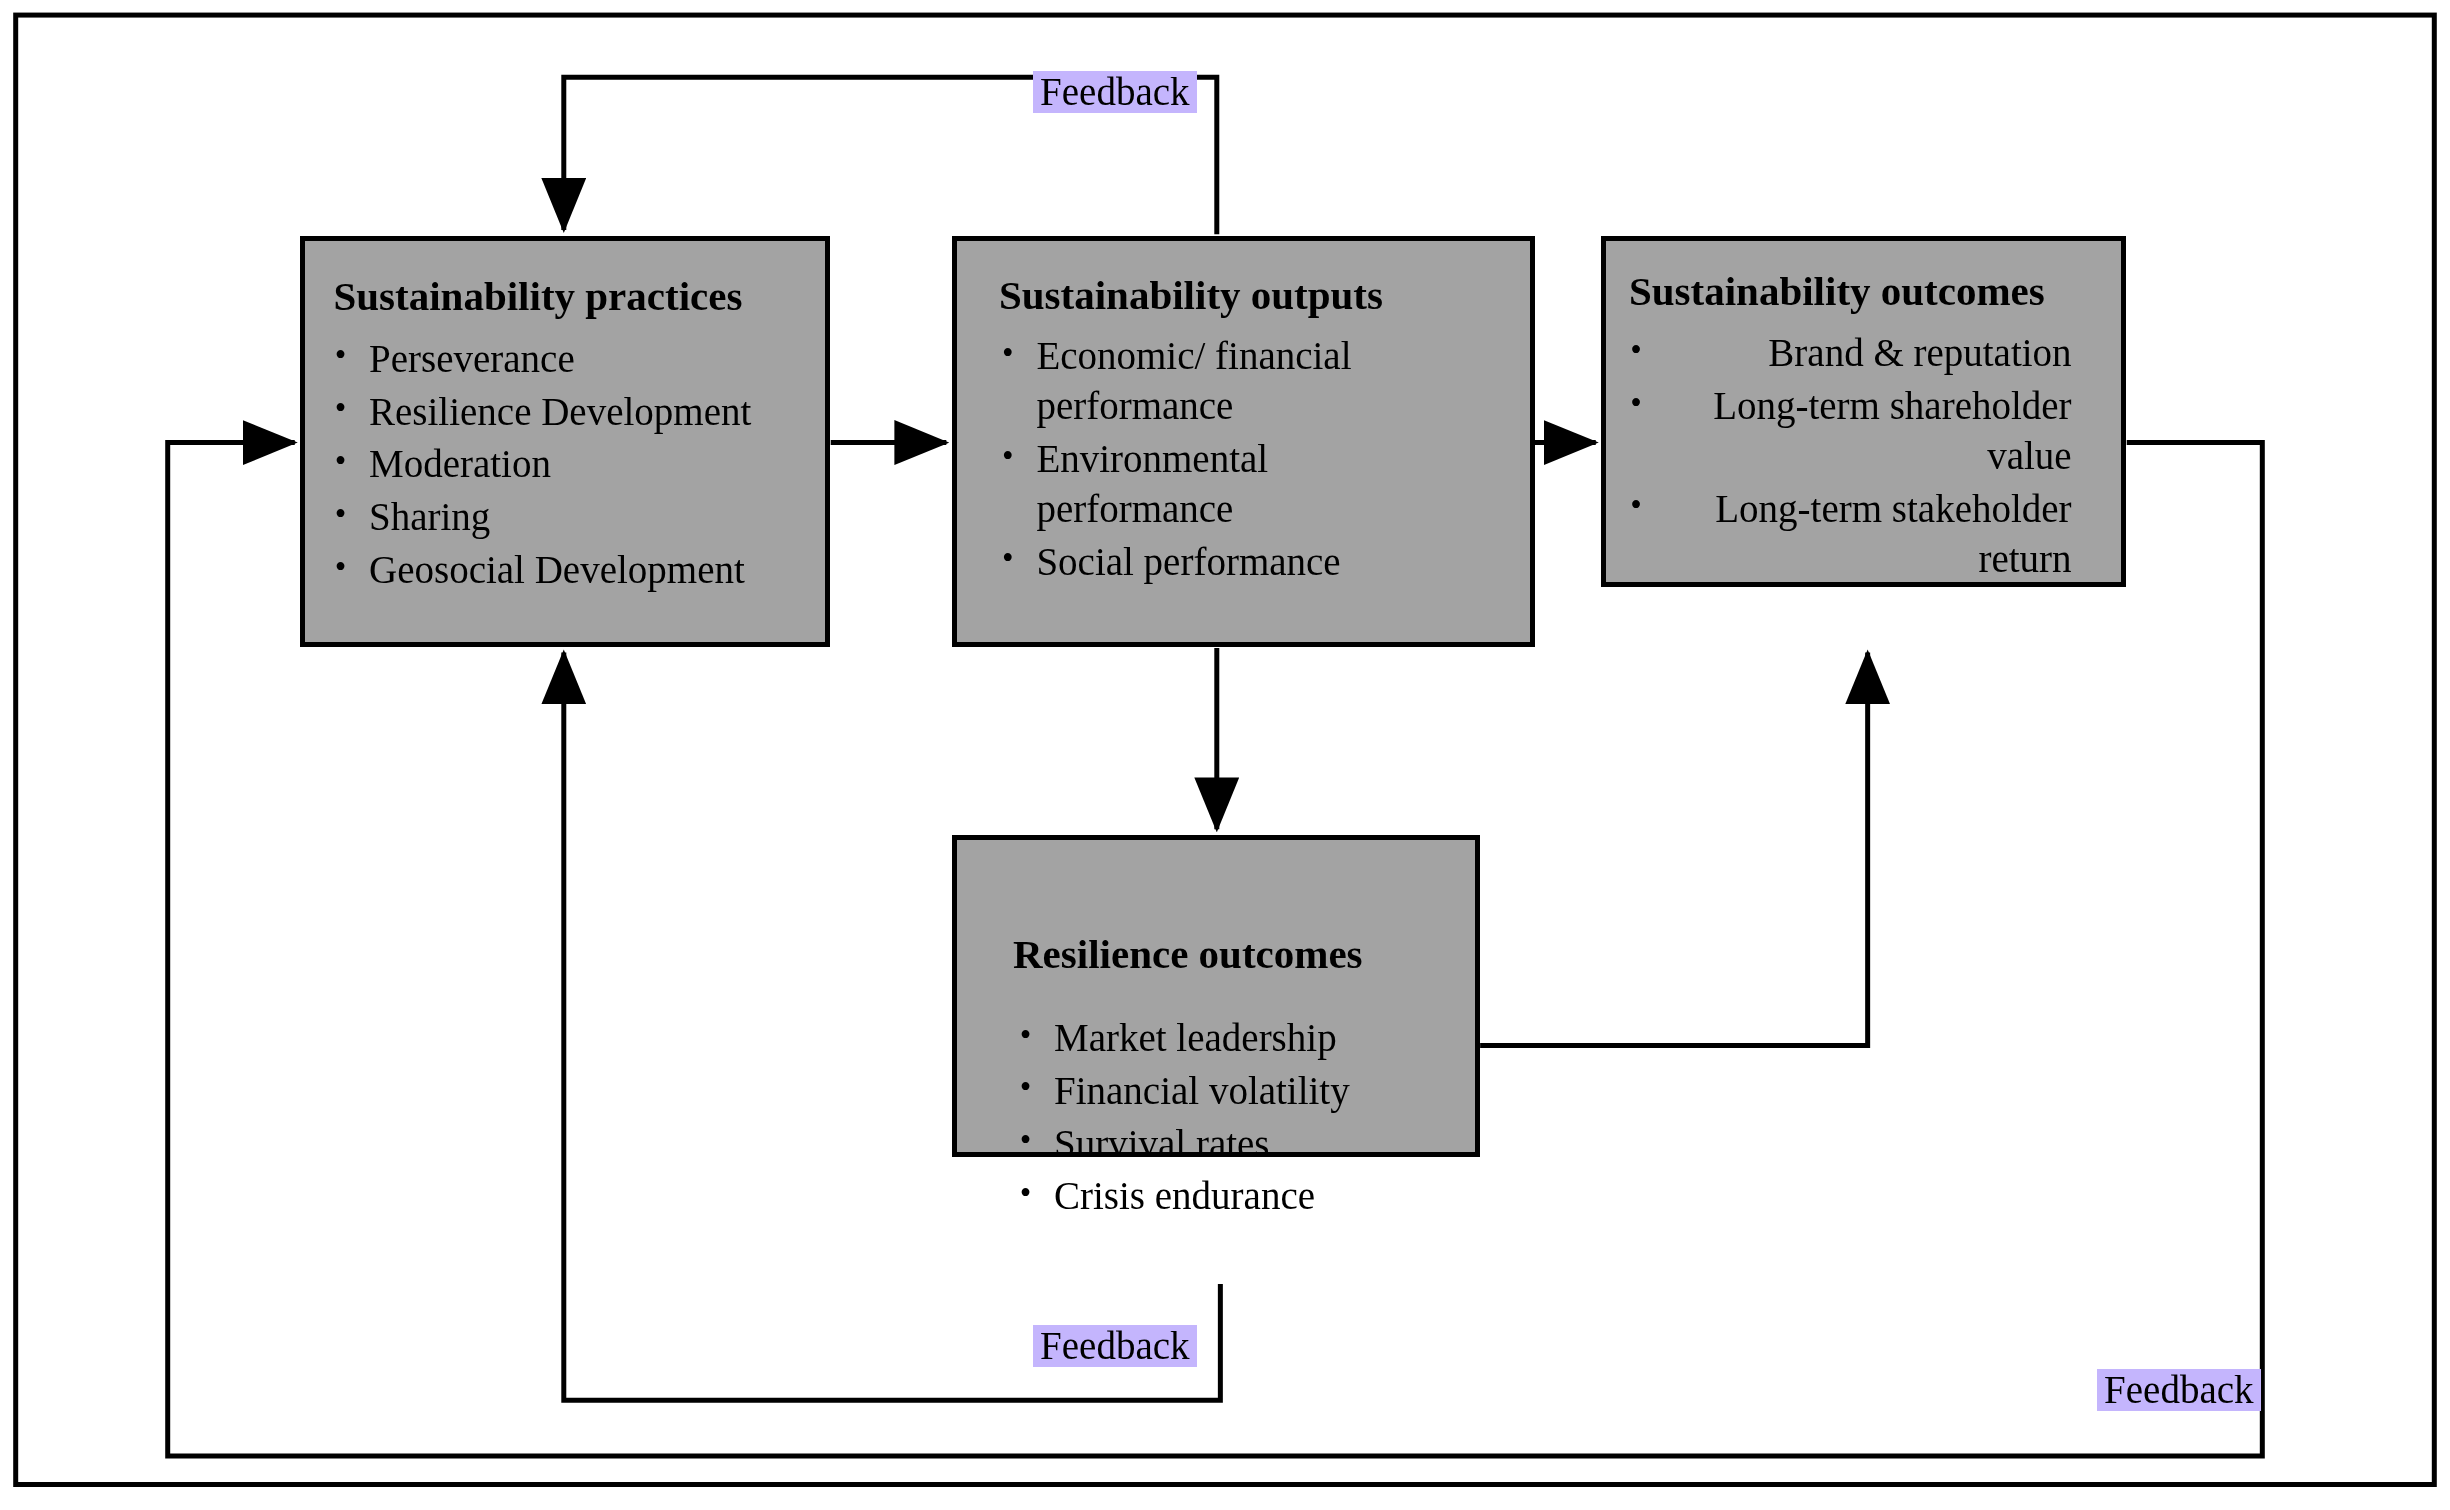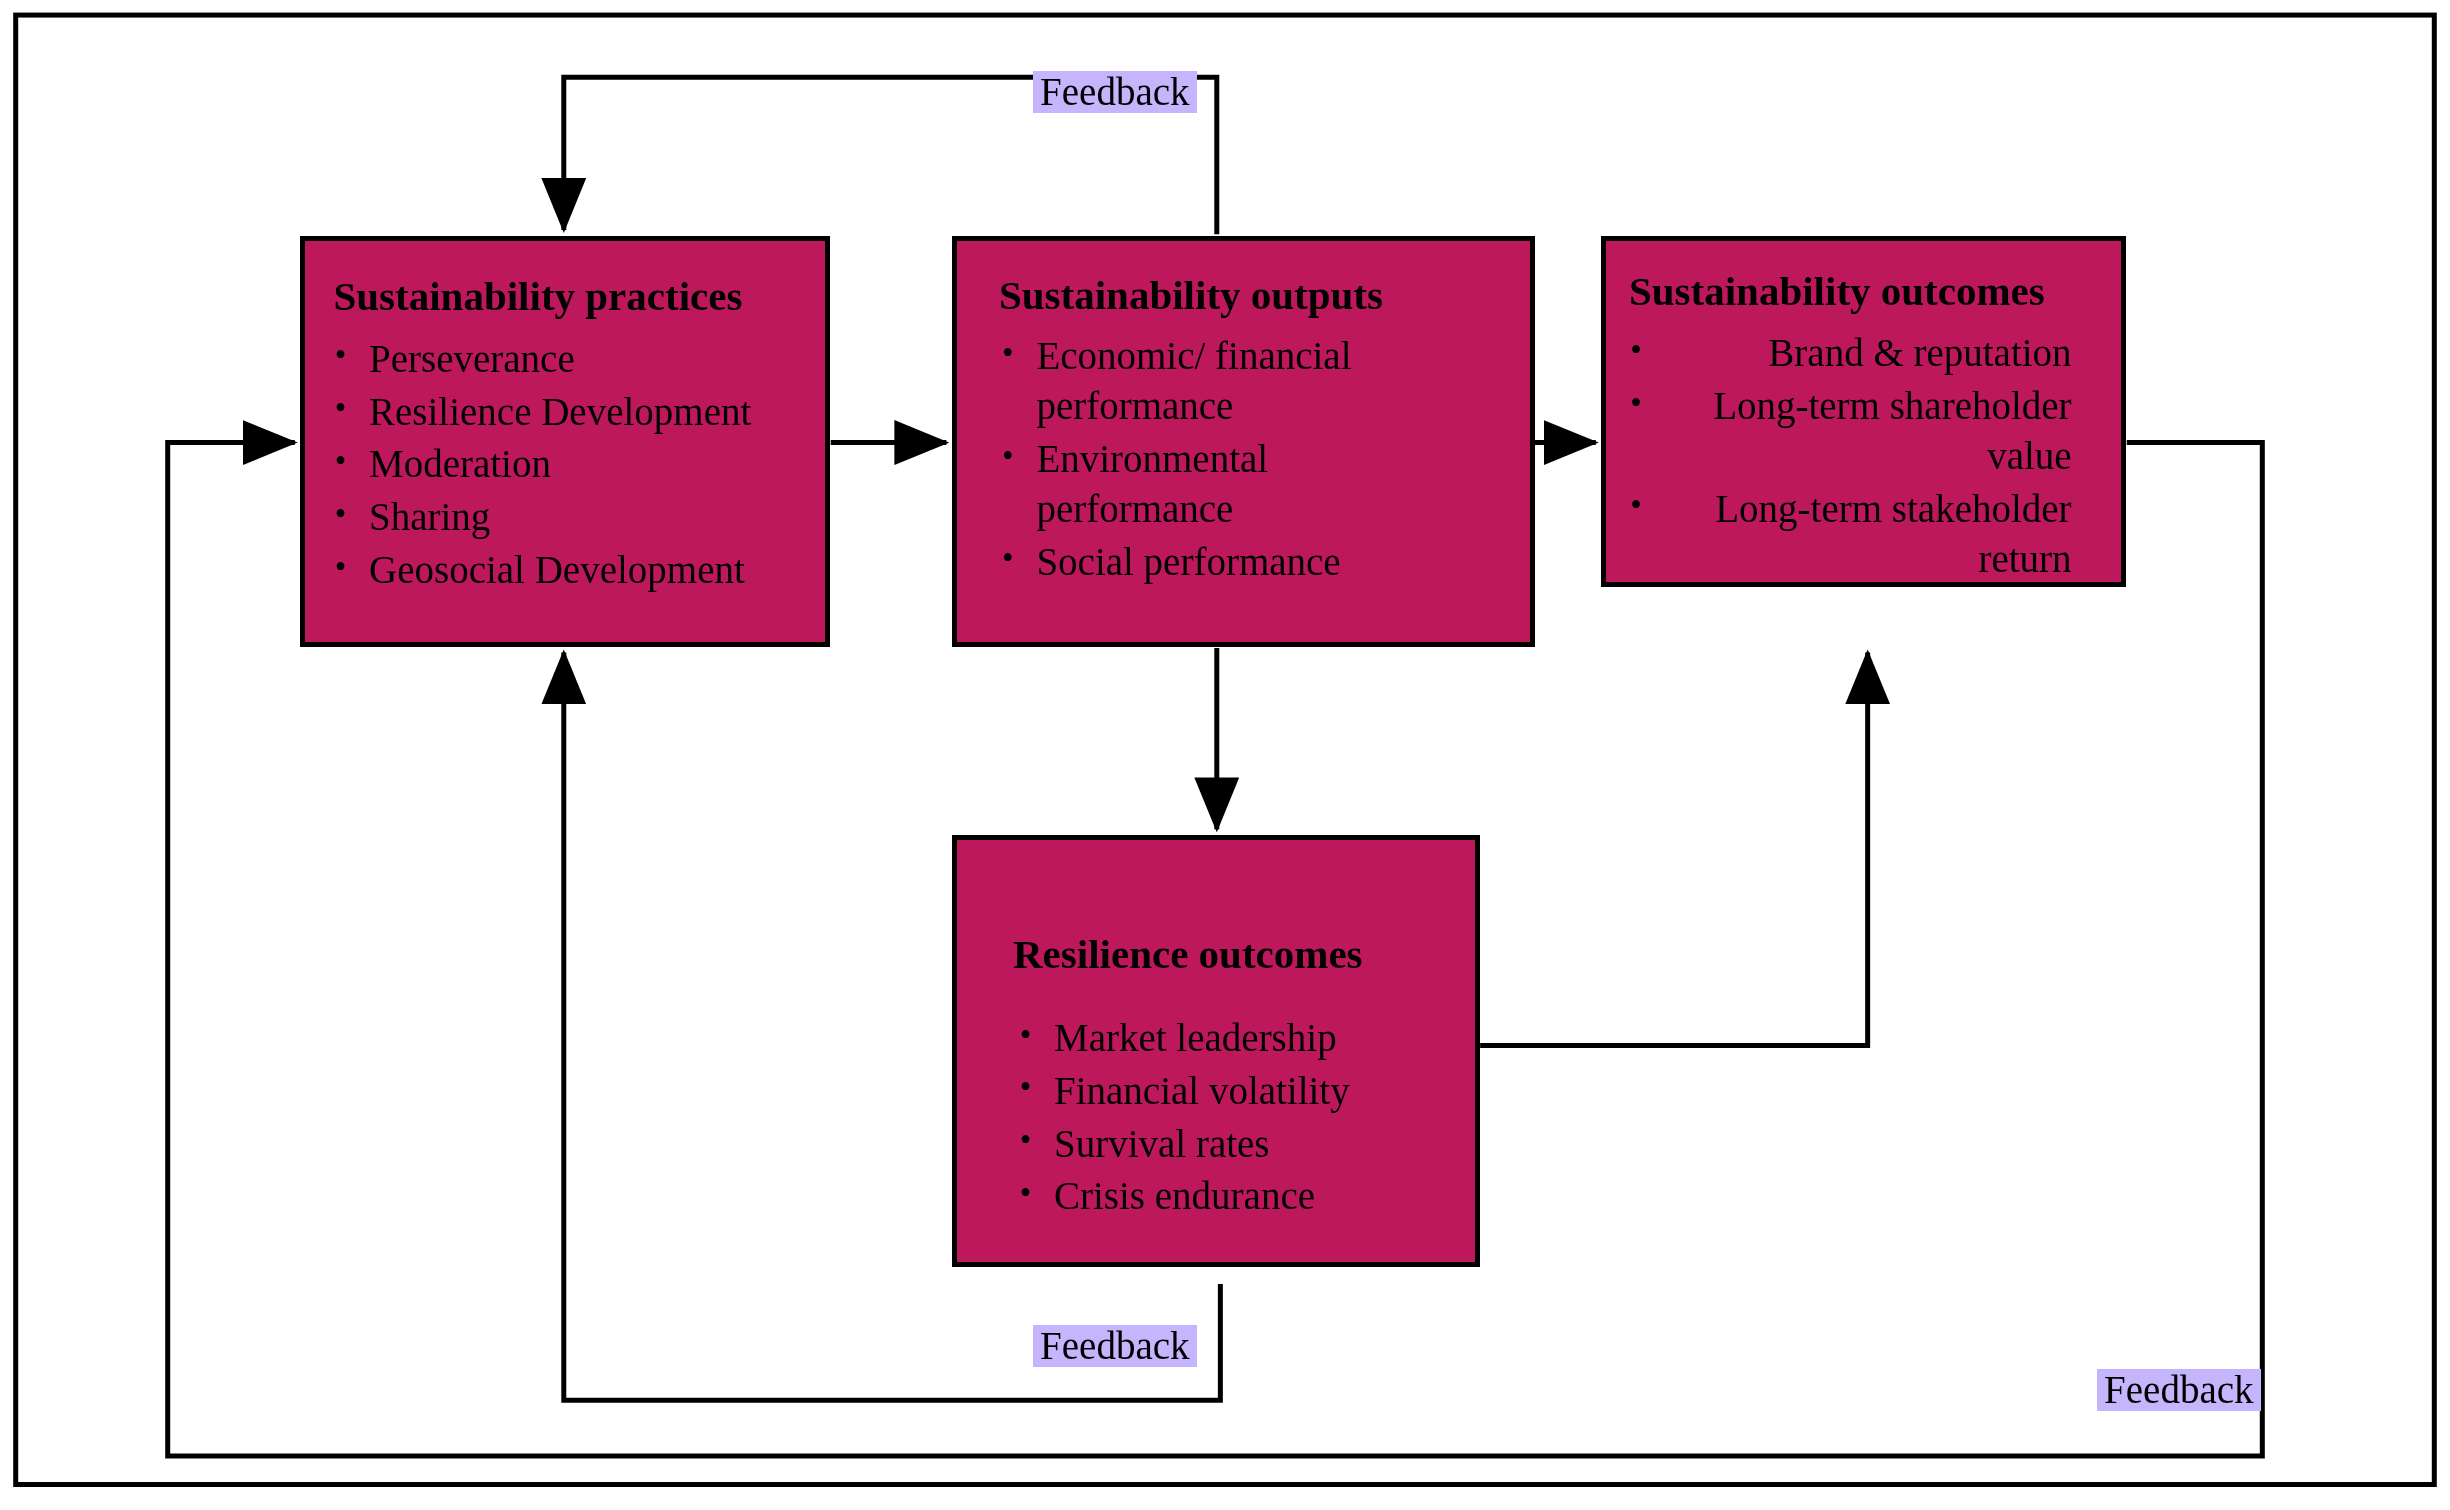--- a/index.html
+++ b/index.html
@@ -22,21 +22,21 @@
     position: absolute;
     left: 0;
     top: 0;
     width: 2450px;
     height: 1511px;
   }
   .node-box {
     position: absolute;
     box-sizing: border-box;
     border: 5px solid #000000;
-    background: #be185d;
+    background: #a3a3a3;
     padding: 0;
   }
   .node-title {
     font-weight: bold;
     font-size: 41px;
     line-height: 1.05;
     color: #000000;
     text-align: left;
     white-space: nowrap;
   }
@@ -76,21 +76,21 @@
   #node-outputs .node-list li { max-width: 385px; white-space: normal; }
 
   #node-outcomes {
     left: 1601px; top: 236px; width: 525px; height: 351px;
   }
   #node-outcomes .node-title { margin: 28.5px 0 15.7px 23px; }
   #node-outcomes .node-list { margin-left: 18.6px; text-align: right; }
   #node-outcomes .node-list li { max-width: 407px; white-space: normal; }
 
   #node-resilience {
-    left: 952px; top: 835px; width: 528px; height: 432px;
+    left: 952px; top: 835px; width: 528px; height: 322px;
   }
   #node-resilience .node-title { margin: 93px 0 37px 56px; }
   #node-resilience .node-list { margin-left: 57px; }
 
   .edge-label {
     position: absolute;
     font-size: 39px;
     line-height: 1;
     color: #000000;
     white-space: nowrap;

